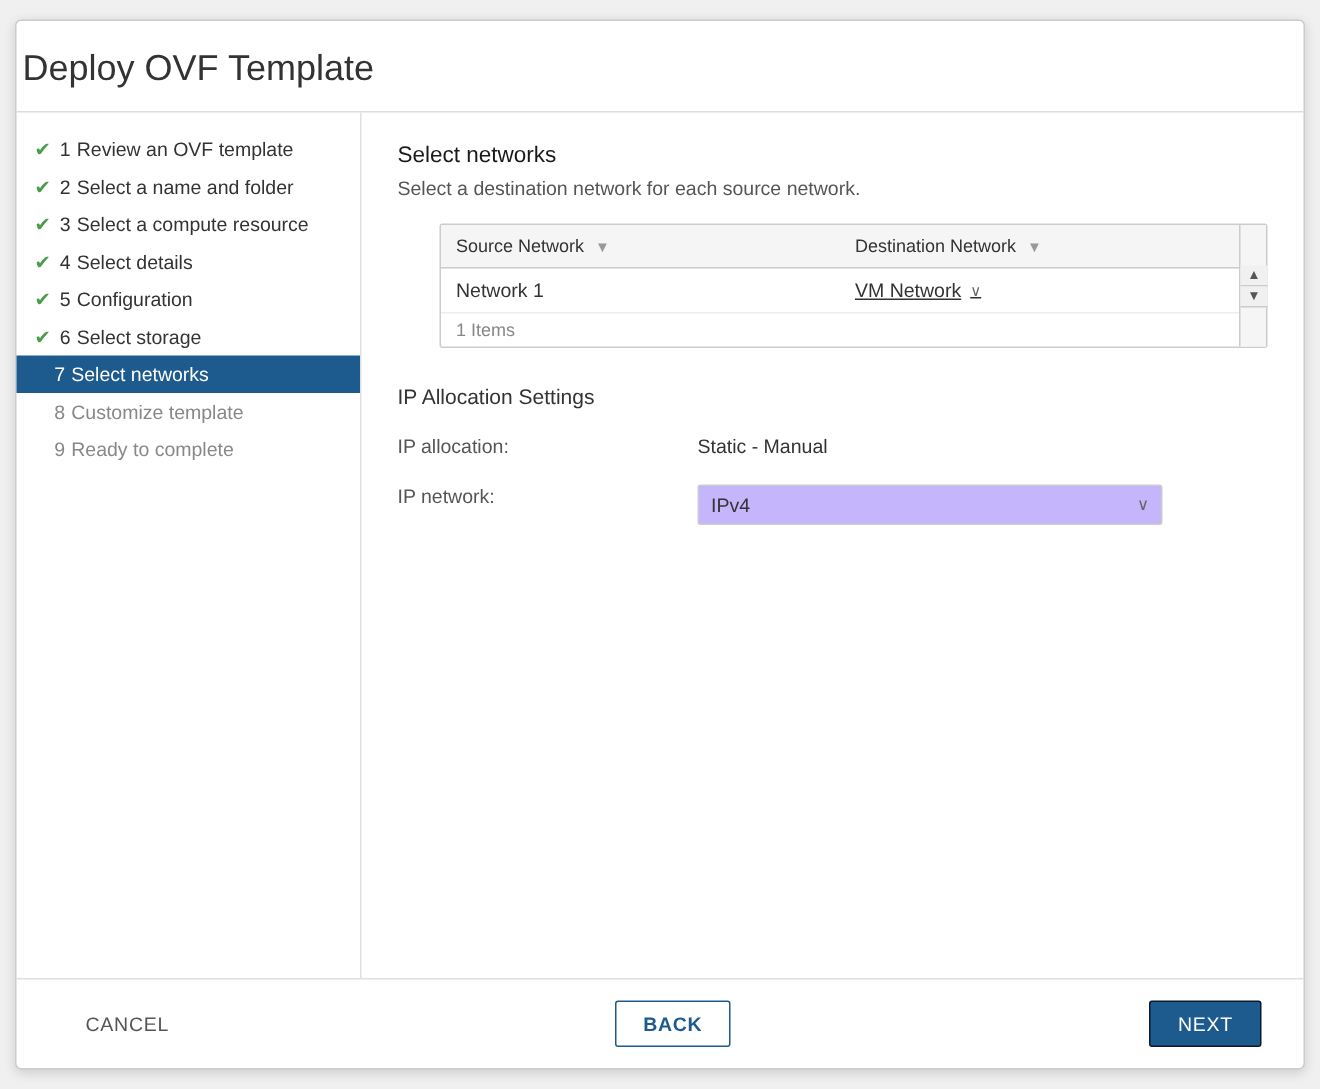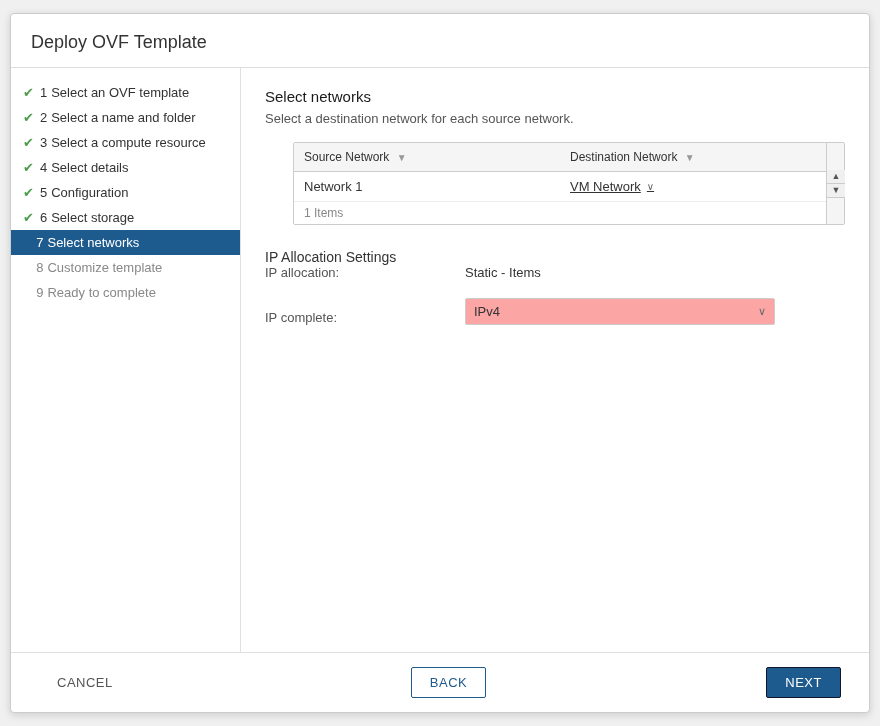--- a/index.html
+++ b/index.html
@@ -16,23 +16,23 @@
       background: #fff;
       border: 1px solid #ccc;
       border-radius: 4px;
       width: 860px;
       min-height: 700px;
       display: flex;
       flex-direction: column;
       box-shadow: 0 2px 8px rgba(0,0,0,0.15);
     }
     .dialog-title {
-      font-size: 18px;
-      color: #333;
-      padding: 18px 20px 14px 20px;
+      font-size: 24px;
+      color: #333;
+      padding: 18px 20px 14px 4px;
       border-bottom: 1px solid #ddd;
     }
     .dialog-body {
       display: flex;
       flex: 1;
     }
     
     .sidebar {
       width: 230px;
       border-right: 1px solid #e0e0e0;
@@ -144,45 +144,46 @@
     
     .th-source { width: 50%; }
     .th-dest { width: 50%; }
     
     .ip-allocation-section {
       margin-top: 8px;
     }
     .ip-allocation-title {
       font-size: 14px;
       color: #333;
+      margin-bottom: 18px;
       font-weight: normal;
     }
     .ip-row {
       display: flex;
-      align-items: flex-end;
+      align-items: flex-start;
       margin-bottom: 18px;
     }
     .ip-label {
       width: 200px;
       color: #555;
       font-size: 13px;
     }
     .ip-value {
       color: #333;
       font-size: 13px;
     }
     .ip-dropdown {
       width: 310px;
       border: 1px solid #ccc;
       border-radius: 2px;
       padding: 5px 8px;
       display: flex;
       align-items: center;
       justify-content: space-between;
-      background: #fca5a5;
+      background: #c4b5fd;
       cursor: pointer;
     }
     .ip-dropdown-text {
       color: #333;
     }
     .ip-dropdown-arrow {
       color: #666;
       font-size: 11px;
     }
     
@@ -205,20 +206,21 @@
     }
     .btn-cancel {
       background: transparent;
       border: none;
       color: #555;
     }
     .btn-back {
       background: #fff;
       border: 1px solid #1d5a8e;
       color: #1d5a8e;
+      font-weight: bold;
     }
     .btn-next {
       background: #1d5a8e;
       border: 1px solid #0f172a;
       color: #fff;
     }
     
     .row-with-scroll {
       display: flex;
     }
@@ -254,21 +256,21 @@
 
   <div class="dialog-title">Deploy OVF Template</div>
 
   <div class="dialog-body">
 
     <div class="sidebar">
 
       <div class="sidebar-item completed">
         <span class="check-icon">✔</span>
         <span class="step-number">1</span>
-        <span>Select an OVF template</span>
+        <span>Review an OVF template</span>
       </div>
       <div class="sidebar-item completed">
         <span class="check-icon">✔</span>
         <span class="step-number">2</span>
         <span>Select a name and folder</span>
       </div>
       <div class="sidebar-item completed">
         <span class="check-icon">✔</span>
         <span class="step-number">3</span>
         <span>Select a compute resource</span>
@@ -349,25 +351,25 @@
             <button class="scroll-down-btn">▼</button>
           </div>
         </div>
       </div>
 
       <div class="ip-allocation-section">
         <div class="ip-allocation-title">IP Allocation Settings</div>
 
         <div class="ip-row">
           <div class="ip-label">IP allocation:</div>
-          <div class="ip-value">Static - Items</div>
+          <div class="ip-value">Static - Manual</div>
         </div>
 
         <div class="ip-row">
-          <div class="ip-label">IP complete:</div>
+          <div class="ip-label">IP network:</div>
           <div class="ip-dropdown">
             <span class="ip-dropdown-text">IPv4</span>
             <span class="ip-dropdown-arrow">∨</span>
           </div>
         </div>
       </div>
 
     </div>
   </div>
 

